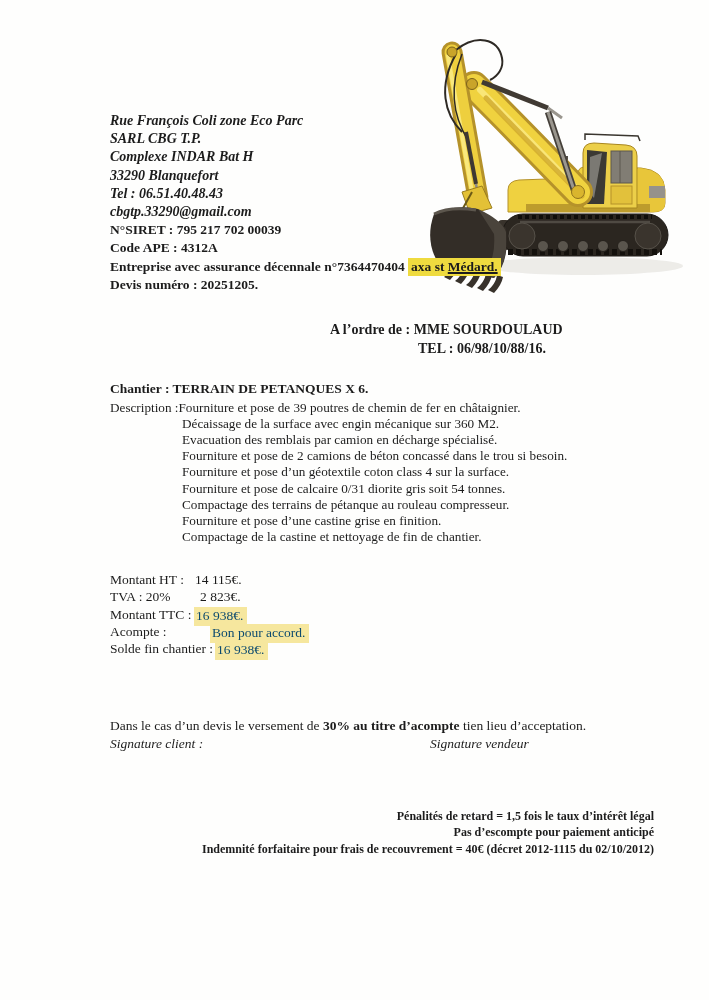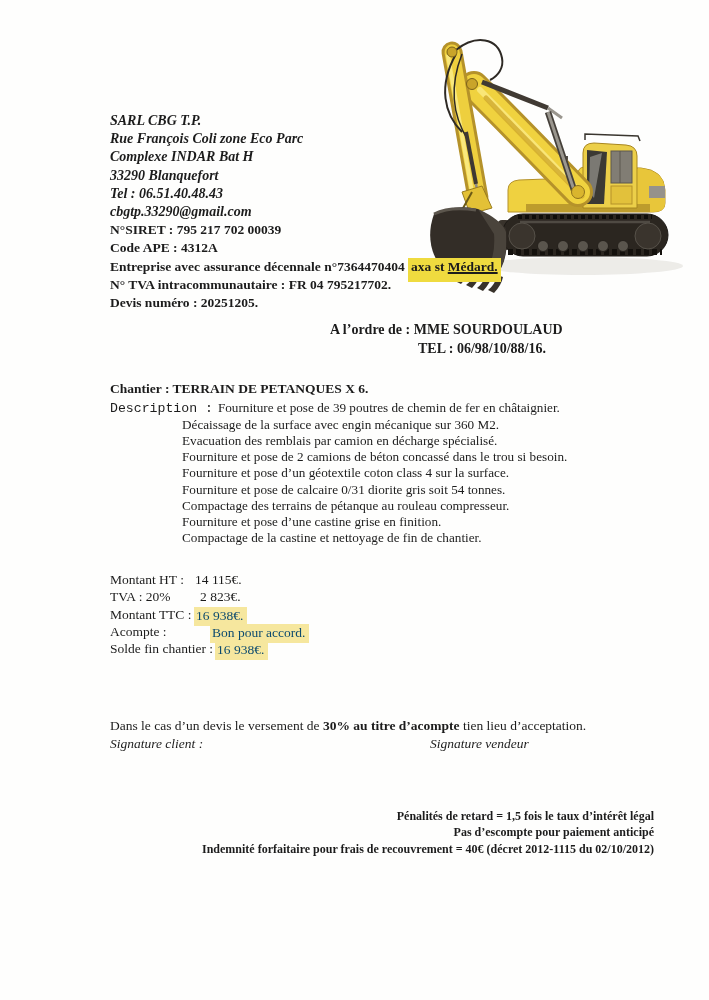--- a/index.html
+++ b/index.html
@@ -4,30 +4,30 @@
 <style>
   html,body{margin:0;padding:0;}
   body{width:709px;height:1000px;background:#ffffff;}
   .page{position:relative;width:709px;height:1000px;background:#fefefd;overflow:hidden;
         font-family:"Liberation Serif","DejaVu Serif",serif;color:#1c1c1c;}
   .abs{position:absolute;}
   
   .company-block{left:110px;top:112px;line-height:18.2px;font-size:13.5px;font-weight:bold;z-index:2;}
   .co-line{font-size:14px;font-style:italic;white-space:nowrap;}
   .legal-line{white-space:nowrap;}
-  .hl-bright{padding:1px 3px 8px 3px;}
+  .hl-bright{padding:1px 3px 2px 3px;}
   .ul{text-decoration:underline;text-decoration-thickness:1.5px;}
   
   .order-block{left:330px;top:321px;font-size:14px;font-weight:bold;line-height:18.5px;z-index:2;}
   .order-tel{margin-left:88px;}
   
   .worksite-block{left:110px;top:381px;font-size:13.2px;line-height:16.1px;}
   .chantier{font-size:13.5px;font-weight:bold;margin-bottom:3px;white-space:nowrap;}
   .desc-first{white-space:nowrap;}
-  .desc-label{padding-right:5px;font-family:Liberation Mono, monospace;}
+  .desc-label{}
   .desc-line{margin-left:72px;white-space:nowrap;}
   
   .totals-block{left:110px;top:572px;font-size:13.5px;}
   .tot-row{position:relative;height:17.3px;white-space:nowrap;}
   .tot-val{position:absolute;top:0;}
   .v0{left:85px}.v1{left:90px}.v2{left:84px}.v3{left:100px}.v4{left:105px}
   .hl-pale{padding:1px 4px 2px 2px;color:#0c4a6e;}
   
   .terms-block{left:110px;top:685px;font-size:13.5px;line-height:18px;margin-top:32px;}
   .sig-row{position:relative;height:18px;font-style:italic;}
@@ -121,30 +121,29 @@
       <path d="M 44 238 c -1 7 -5 12 -9 15 l 6 3 c 5 -5 8 -11 9 -16 z"></path>
       <path d="M 55 242 c -1 7 -5 12 -9 15 l 6 3 c 5 -5 8 -11 9 -16 z"></path>
       <path d="M 66 246 c -1 7 -5 12 -9 15 l 6 3 c 5 -5 8 -11 9 -16 z"></path>
       <path d="M 77 250 c -1 7 -5 12 -9 15 l 6 3 c 5 -5 8 -11 9 -16 z"></path>
       <path d="M 88 253 c -1 7 -5 12 -9 15 l 6 3 c 5 -5 8 -11 9 -16 z"></path>
       <path d="M 99 255 c -1 7 -5 12 -9 15 l 6 3 c 5 -5 8 -11 9 -16 z"></path>
     </g>
   </svg>
 
   <div class="abs company-block">
+    <div class="co-line">Rue François Coli zone Eco Parc</div>
     <div class="co-line">SARL CBG T.P.</div>
-    <div class="co-line">Rue François Coli zone Eco Parc</div>
     <div class="co-line">Complexe INDAR Bat H</div>
     <div class="co-line">33290 Blanquefort</div>
     <div class="co-line">Tel : 06.51.40.48.43</div>
     <div class="co-line">cbgtp.33290@gmail.com</div>
     <div class="legal-line">N°SIRET : 795 217 702 00039</div>
     <div class="legal-line">Code APE : 4312A</div>
     <div class="legal-line"><span>Entreprise avec assurance décennale n°7364470404 </span><span class="hl-bright" style="background:#efdb3f"><span>axa st </span><span class="ul">Médard.</span></span></div>
-    <div class="legal-line">N° TVA intracommunautaire : FR 04 795217702.</div>
     <div class="legal-line">Devis numéro : 20251205.</div>
   </div>
 
   <div class="abs order-block">
     <div>A l’ordre de : MME SOURDOULAUD</div>
     <div class="order-tel">TEL : 06/98/10/88/16.</div>
   </div>
 
   <div class="abs worksite-block">
     <div class="chantier">Chantier : TERRAIN DE PETANQUES X 6.</div>

